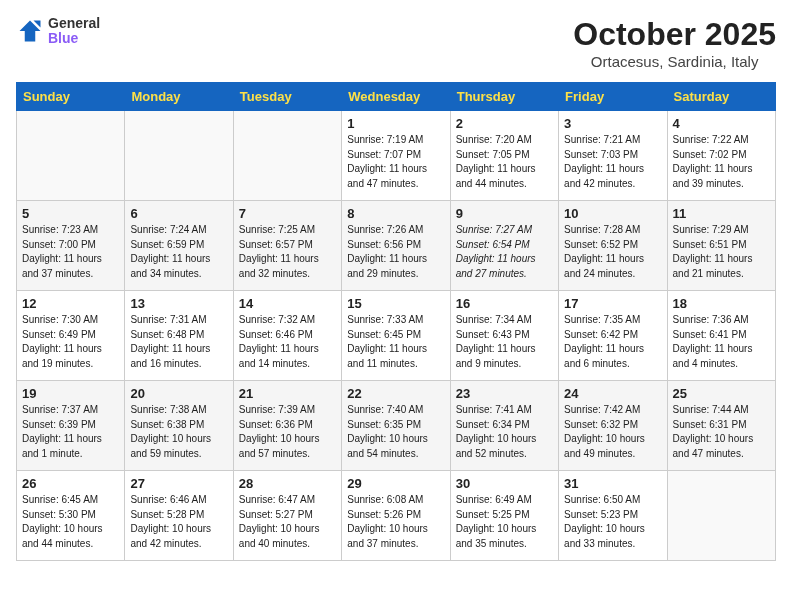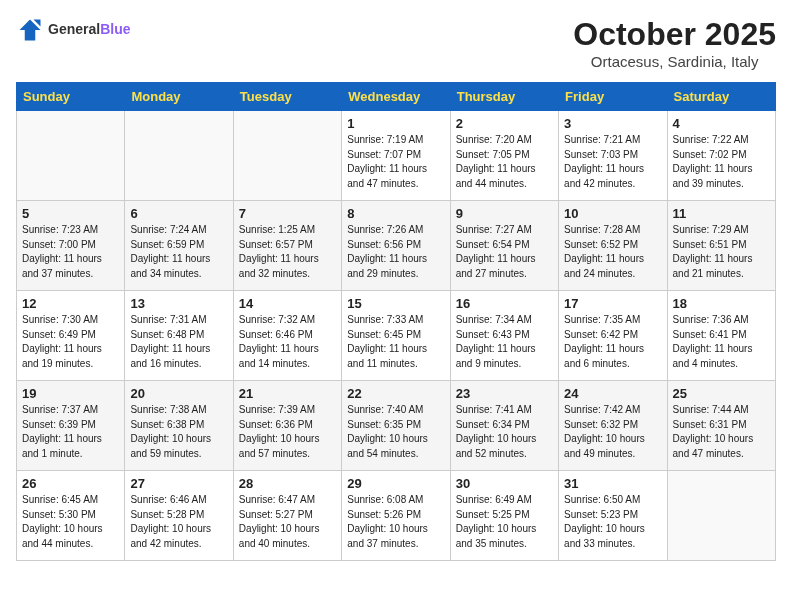--- a/index.html
+++ b/index.html
@@ -16,20 +16,21 @@
       align-items: flex-start;
       margin-bottom: 12px;
     }
     .logo {
       display: flex;
       align-items: center;
       gap: 4px;
     }
     .logo-text {
       display: flex;
+      flex-direction: column;
       font-size: 14px;
       font-weight: bold;
       line-height: 1.1;
     }
     .logo-general { color: #333; }
     .logo-blue { color: #8b5cf6; }
     .logo-icon {
       width: 28px;
       height: 28px;
     }
@@ -157,33 +158,33 @@
 Daylight: 11 hours and 37 minutes.</div>
         </td>
         <td>
           <span class="day-num">6</span>
           <div class="day-info" style="white-space: pre-line;">Sunrise: 7:24 AM
 Sunset: 6:59 PM
 Daylight: 11 hours and 34 minutes.</div>
         </td>
         <td>
           <span class="day-num">7</span>
-          <div class="day-info" style="white-space: pre-line;">Sunrise: 1:25 AM
+          <div class="day-info" style="white-space: pre-line;">Sunrise: 7:25 AM
 Sunset: 6:57 PM
 Daylight: 11 hours and 32 minutes.</div>
         </td>
         <td>
           <span class="day-num">8</span>
           <div class="day-info" style="white-space: pre-line;">Sunrise: 7:26 AM
 Sunset: 6:56 PM
 Daylight: 11 hours and 29 minutes.</div>
         </td>
         <td>
           <span class="day-num">9</span>
-          <div class="day-info" style="white-space: pre-line;">Sunrise: 7:27 AM
+          <div class="day-info" style="white-space: pre-line; font-style: italic;">Sunrise: 7:27 AM
 Sunset: 6:54 PM
 Daylight: 11 hours and 27 minutes.</div>
         </td>
         <td>
           <span class="day-num">10</span>
           <div class="day-info" style="white-space: pre-line;">Sunrise: 7:28 AM
 Sunset: 6:52 PM
 Daylight: 11 hours and 24 minutes.</div>
         </td>
         <td>

